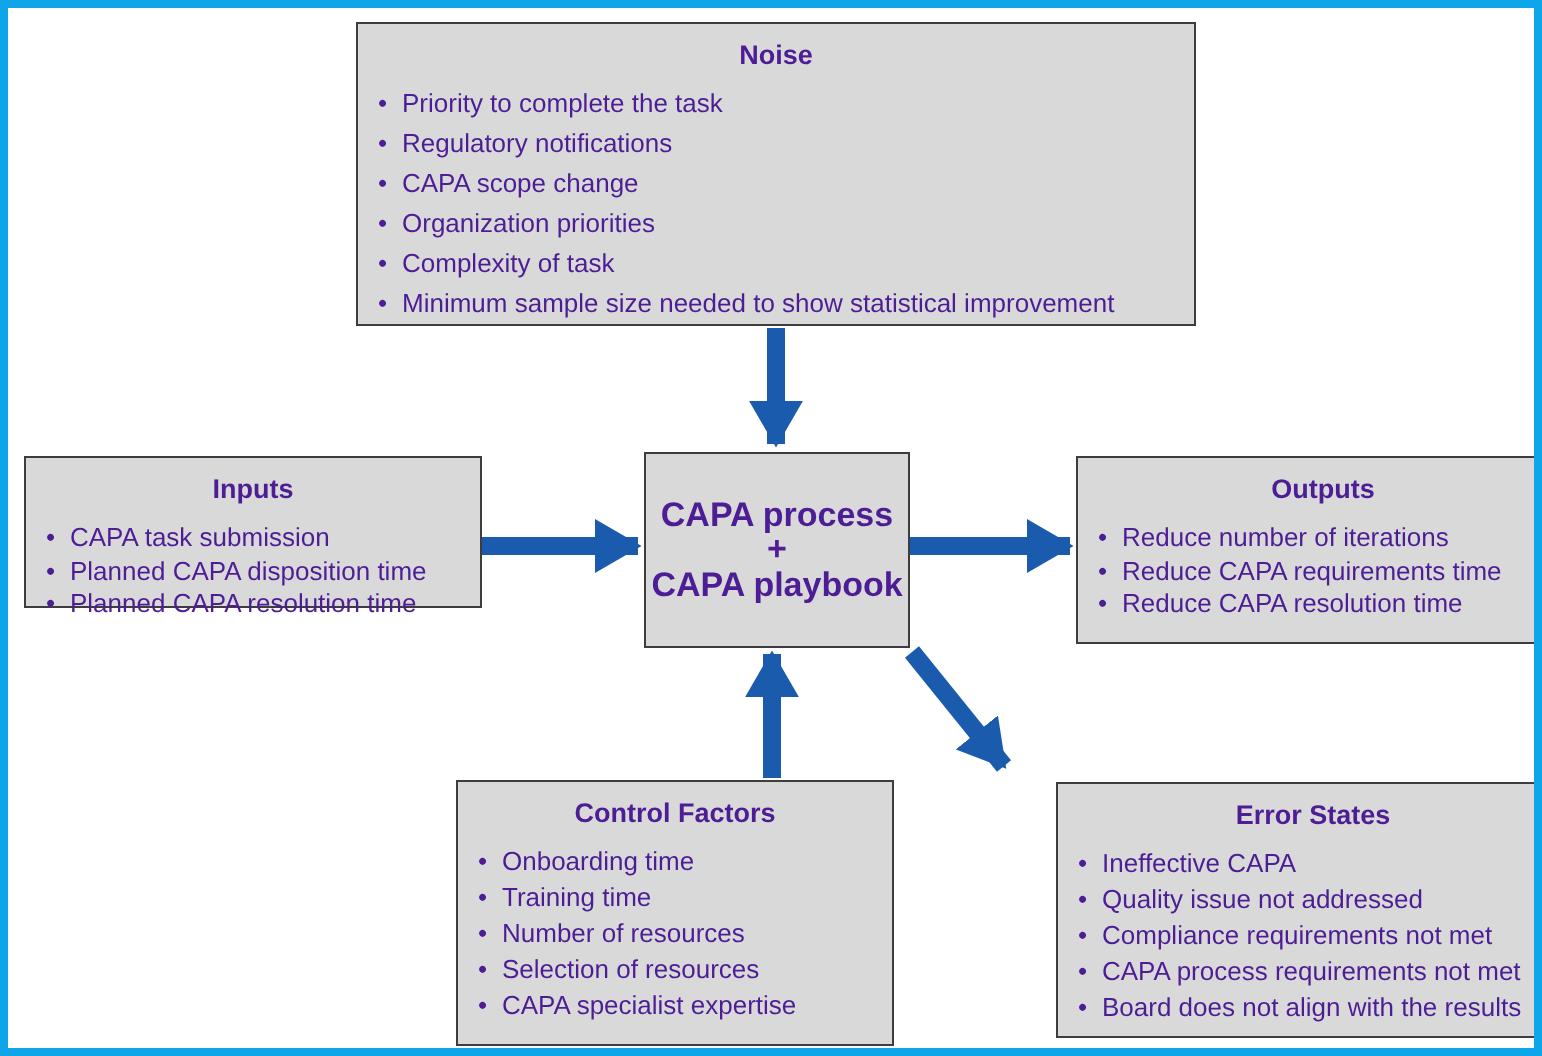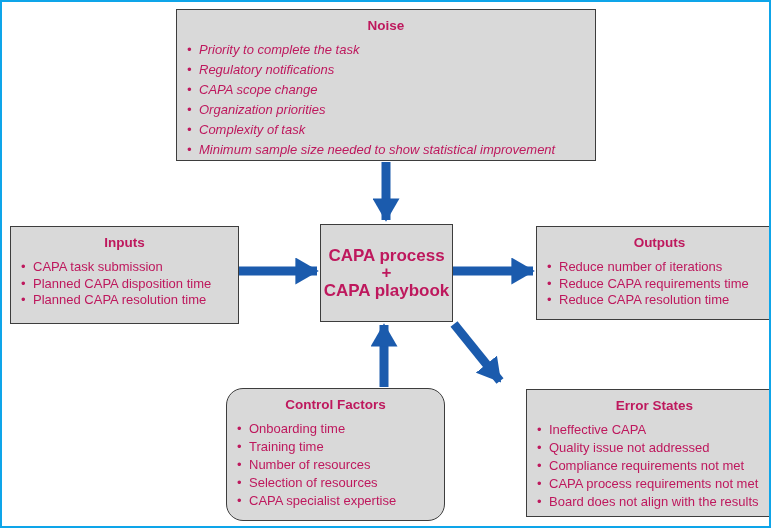--- a/index.html
+++ b/index.html
@@ -1,23 +1,23 @@
 <!DOCTYPE html>
 <html><head>
 <meta charset="utf-8">
 <style>
   html,body { margin:0; padding:0; background:#ffffff; }
   .canvas {
     position:relative;
     width:771px; height:528px;
     box-sizing:border-box;
     background:#ffffff;
-    border:2px solid #0ea5e9;
+    border:4px solid #0ea5e9;
     font-family:"Liberation Sans", sans-serif;
-    color:#be185d;
+    color:#4c1d95;
     overflow:hidden;
   }
   .box {
     position:absolute;
     box-sizing:border-box;
     background:#d9d9d9;
     border:1.5px solid #3d3d3d;
   }
   .box .title {
     text-align:center;
@@ -32,38 +32,38 @@
     padding:0 4px 0 10px;
     font-size:13px;
   }
   .box li {
     position:relative;
     padding-left:12px;
     line-height:15px;
     white-space:nowrap;
   }
   .box li::before { content:"\2022"; position:absolute; left:0; }
-  .box.noise li  { margin-bottom:5px;font-style:italic; }
+  .box.noise li  { margin-bottom:5px; }
   .box.io li     { margin-bottom:1.5px; }
   .box.lower li  { margin-bottom:3px; }
 
   .process {
     display:flex; flex-direction:column;
     justify-content:center; align-items:center;
     text-align:center;
     font-weight:bold; font-size:17px;
   }
   .process .pline { line-height:17.5px; }
 
   
   .b-noise   { left:174px; top:7px;   width:420px; height:152px; }
-  .b-inputs  { left:8px;   top:224px; width:229px; height:98px;  }
+  .b-inputs  { left:8px;   top:224px; width:229px; height:76px;  }
   .b-process { left:318px; top:222px; width:133px; height:98px;  }
   .b-outputs { left:534px; top:224px; width:247px; height:94px;  }
-  .b-control { left:224px; top:386px; width:219px; height:133px;border-radius:17px; }
+  .b-control { left:224px; top:386px; width:219px; height:133px; }
   .b-error   { left:524px; top:387px; width:257px; height:128px; }
 
   .arrow-layer {
     position:absolute; left:0; top:0;
     width:767px; height:524px;
     pointer-events:none;
   }
 </style>
 </head>
 <body>

